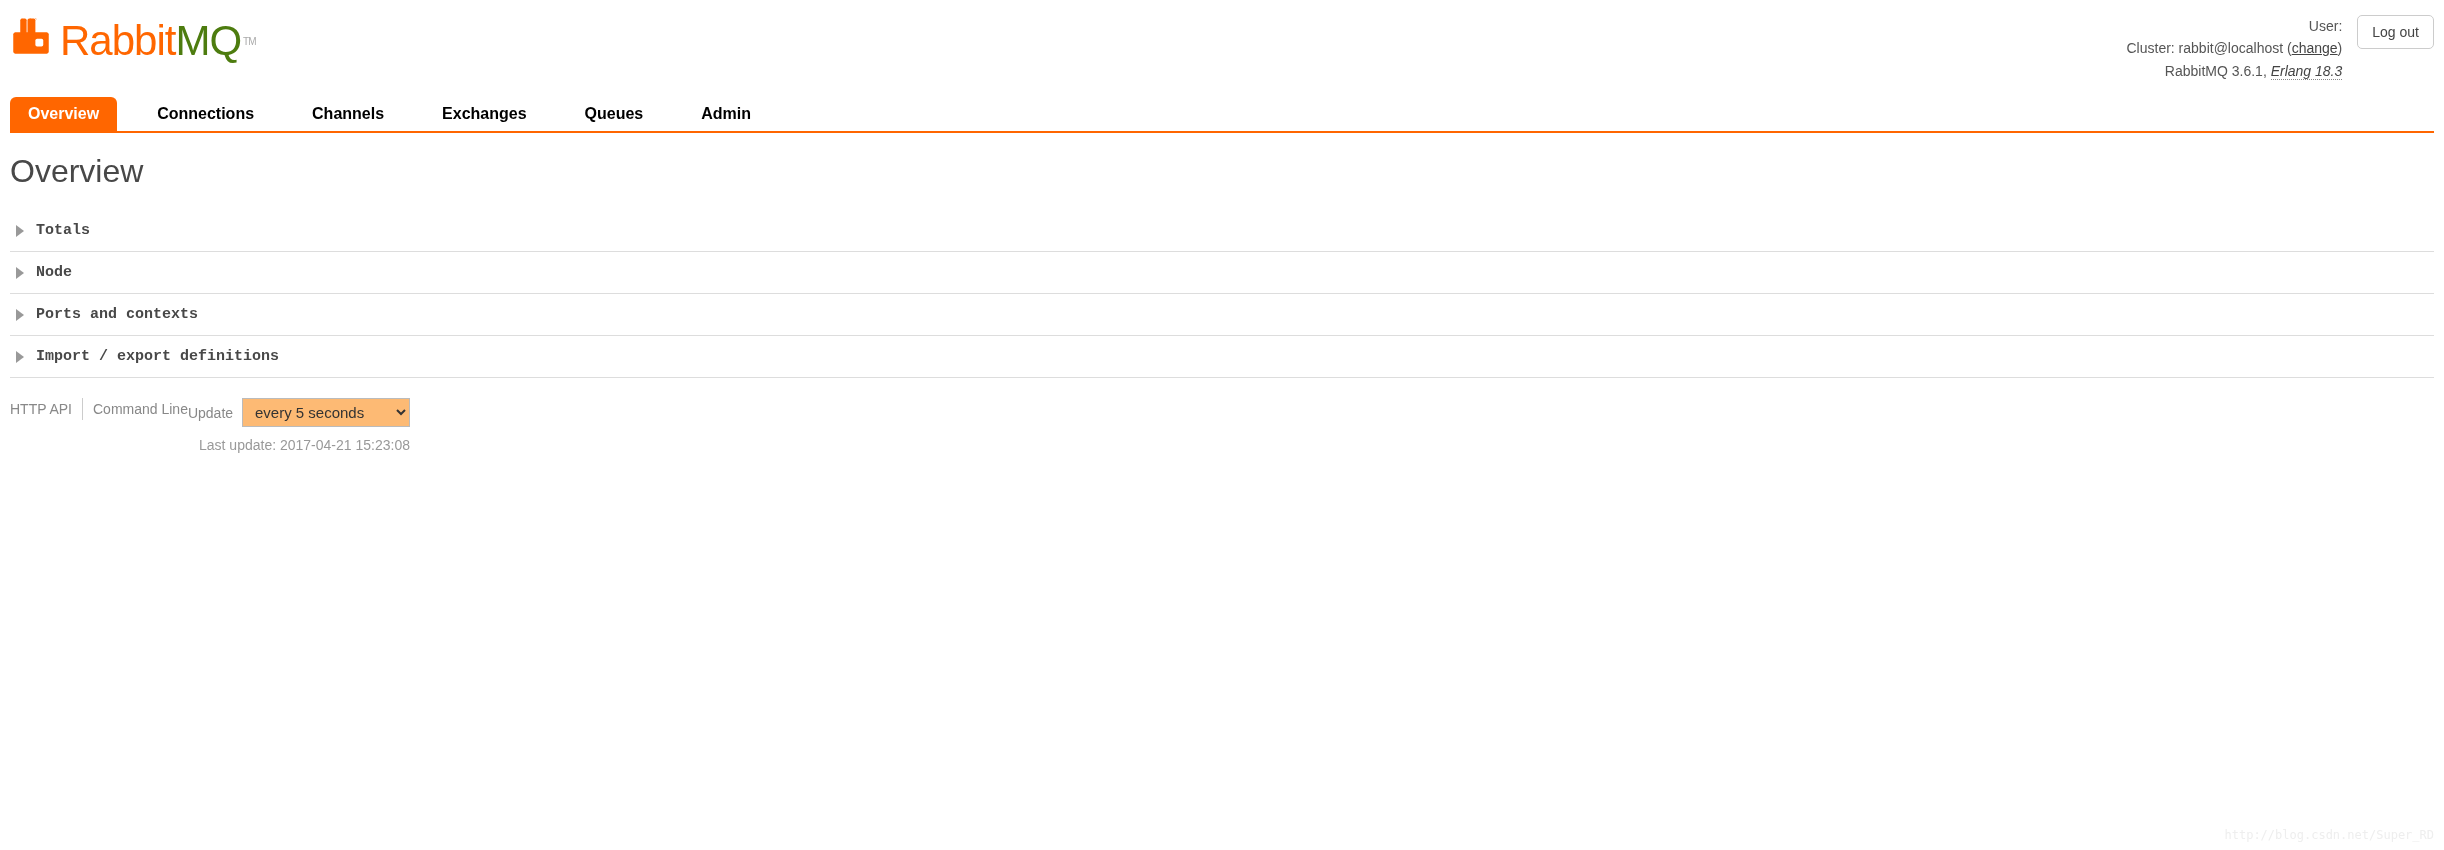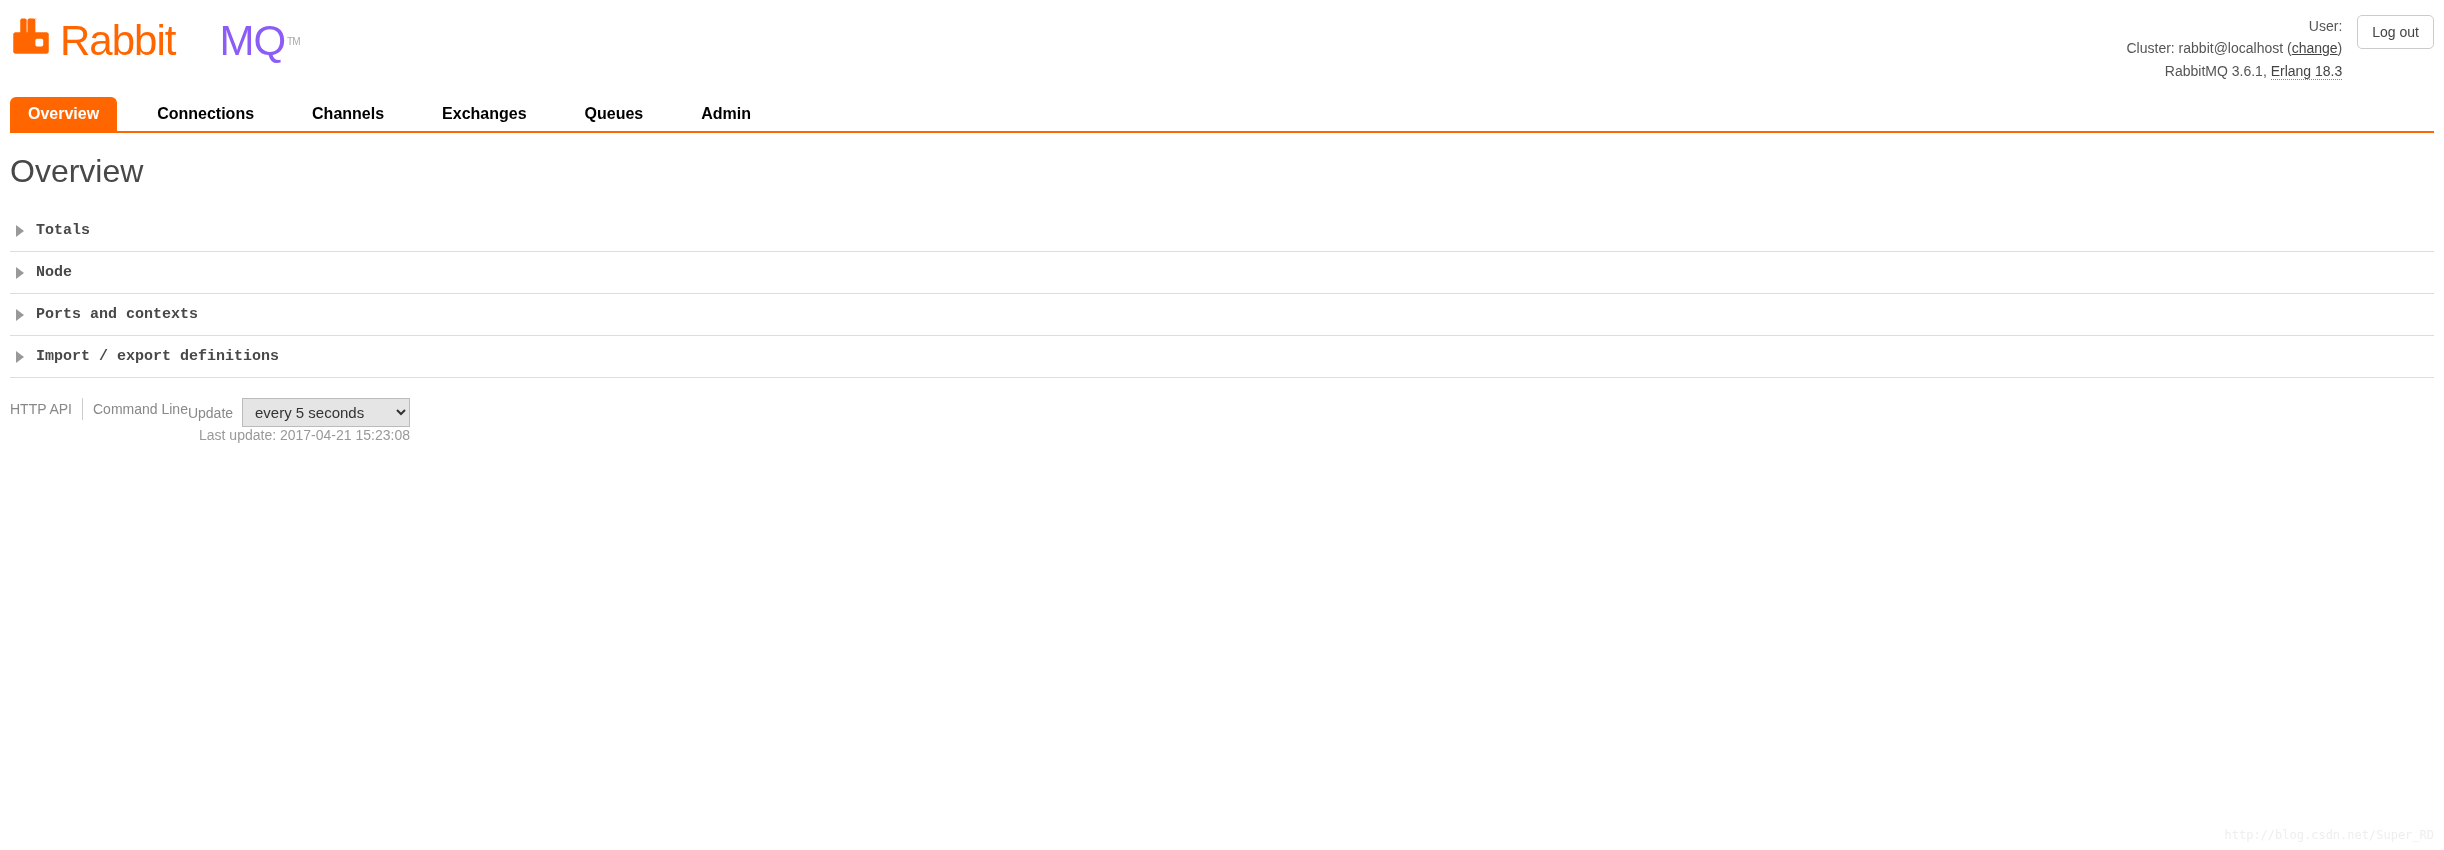--- a/index.html
+++ b/index.html
@@ -28,22 +28,21 @@
       letter-spacing: -1px;
     }
     .logo-icon {
       display: inline-block;
       margin-right: 8px;
     }
     .logo-rabbit {
       color: #f60;
     }
     .logo-mq {
-      color: #8b5cf6;
-      margin-left: 44px;
+      color: #4d7c0f;
     }
     .logo-tm {
       font-size: 10px;
       color: #aaa;
       vertical-align: sub;
       margin-left: 2px;
     }
     .top-right {
       text-align: right;
       font-size: 14px;
@@ -56,20 +55,21 @@
       text-align: right;
       line-height: 1.6;
     }
     .top-info a {
       color: #444;
       text-decoration: underline;
     }
     .dotted-link {
       border-bottom: 1px dotted #888;
       text-decoration: none !important;
+      font-style: italic;
     }
     .logout-btn {
       border: 1px solid #ccc;
       background: #fff;
       border-radius: 5px;
       padding: 8px 14px;
       font-size: 14px;
       color: #444;
       cursor: pointer;
       text-align: right;
@@ -144,24 +144,25 @@
     }
     .update-row {
       text-align: right;
       color: #888;
     }
     .update-row select {
       border: 1px solid #bbb;
       padding: 4px 28px 4px 8px;
       font-size: 15px;
       color: #333;
-      background: #e5e5e5;
+      background: #fdba74;
       margin-left: 5px;
     }
     .last-update {
+      margin-top: 10px;
       color: #999;
       font-size: 14px;
     }
     .watermark {
       position: fixed;
       bottom: 8px;
       right: 10px;
       font-size: 12px;
       color: #eee;
       font-family: monospace;

